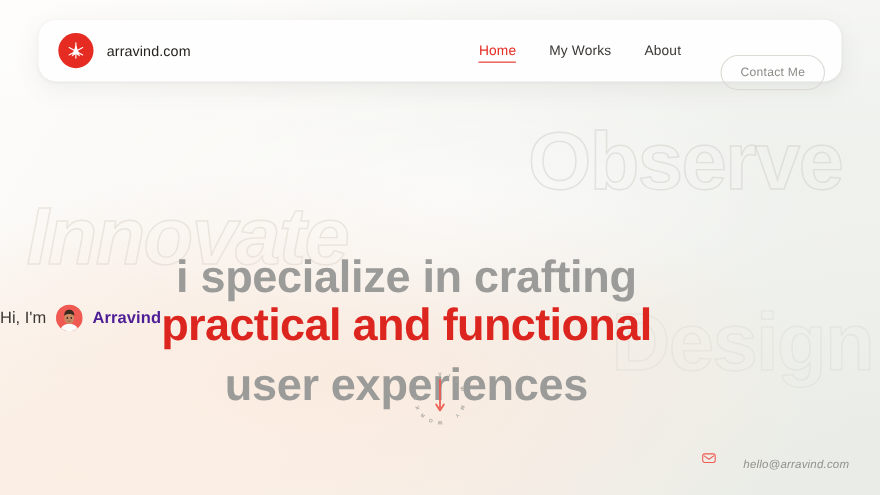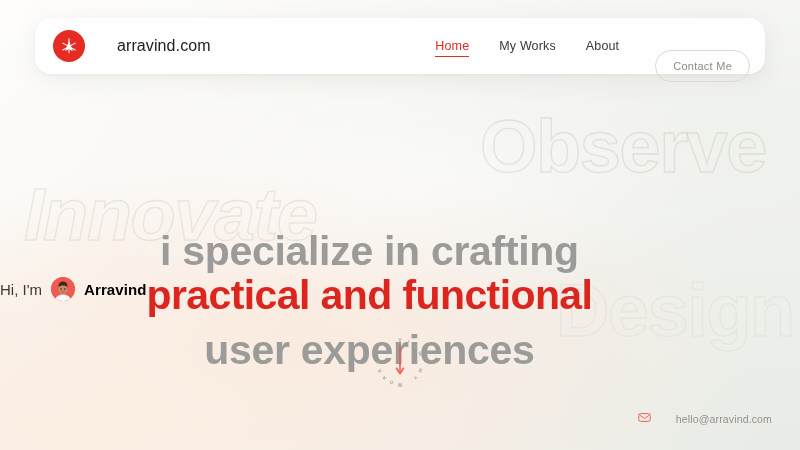--- a/index.html
+++ b/index.html
@@ -66,21 +66,21 @@
     padding:0 15px 0 18px;
   }
   .brand{ display:flex; align-items:center; gap:12px; }
   .logo-mark{
     width:32px; height:32px; border-radius:50%;
     background:#e52b22;
     display:flex; align-items:center; justify-content:center;
     flex:none;
   }
   .brand-name{
-    font-size:16px; color:#24221f; letter-spacing:.1px;margin-left:20px;
+    font-size:13px; color:#24221f; letter-spacing:.1px;
   }
   .nav{
     margin-left:auto;
     display:flex; align-items:center; gap:30px;
   }
   .nav-link{
     font-size:12.5px; color:#3a3835;
     text-decoration:none; position:relative;
     letter-spacing:.15px; cursor:pointer;
   }
@@ -107,21 +107,21 @@
     position:absolute; inset:0;
     display:flex; flex-direction:row; align-items:center;
     padding-top:128px;
     pointer-events:none;
   }
   .greet{
     display:flex; align-items:center; gap:9px;
     font-size:15px;
   }
   .greet-hi{ color:#3b3935; }
-  .greet-name{ color:#000000; font-weight:600; letter-spacing:.1px; }
+  .greet-name{ color:#4c1d95; font-weight:600; letter-spacing:.1px; }
   .avatar{
     width:24px; height:24px; border-radius:50%;
     background:#ef5b52; overflow:hidden; flex:none;
     position:relative;
   }
 
   .headline{ margin-top:13px; text-align:center; line-height:1.07; }
   .hl-line{ font-size:41px; letter-spacing:-.3px; white-space:nowrap; }
   .hl-gray{ color:#9b9b99; font-weight:700;margin-top:12px; }
   .hl-red{ color:#dd251f; font-weight:700; letter-spacing:-.6px; }
@@ -144,21 +144,21 @@
     transform-origin:0 0;
   }
   .arrow{
     position:absolute; left:50%; top:50%;
     transform:translate(-50%,-50%);
   }
 
   
   #mail{
     position:absolute; right:28px; bottom:22px;
-    display:flex; align-items:center; gap:25px;
+    display:flex; align-items:flex-end; gap:25px;font-style:italic;
   }
   .mail-text{ font-size:10.5px; color:#93918d; letter-spacing:.15px; }
 </style>
 </head>
 <body>
 
 <div id="bg-base"></div>
 <div id="bg-sheen"></div>
 
 <div class="wm wm-observe">Observe</div>

